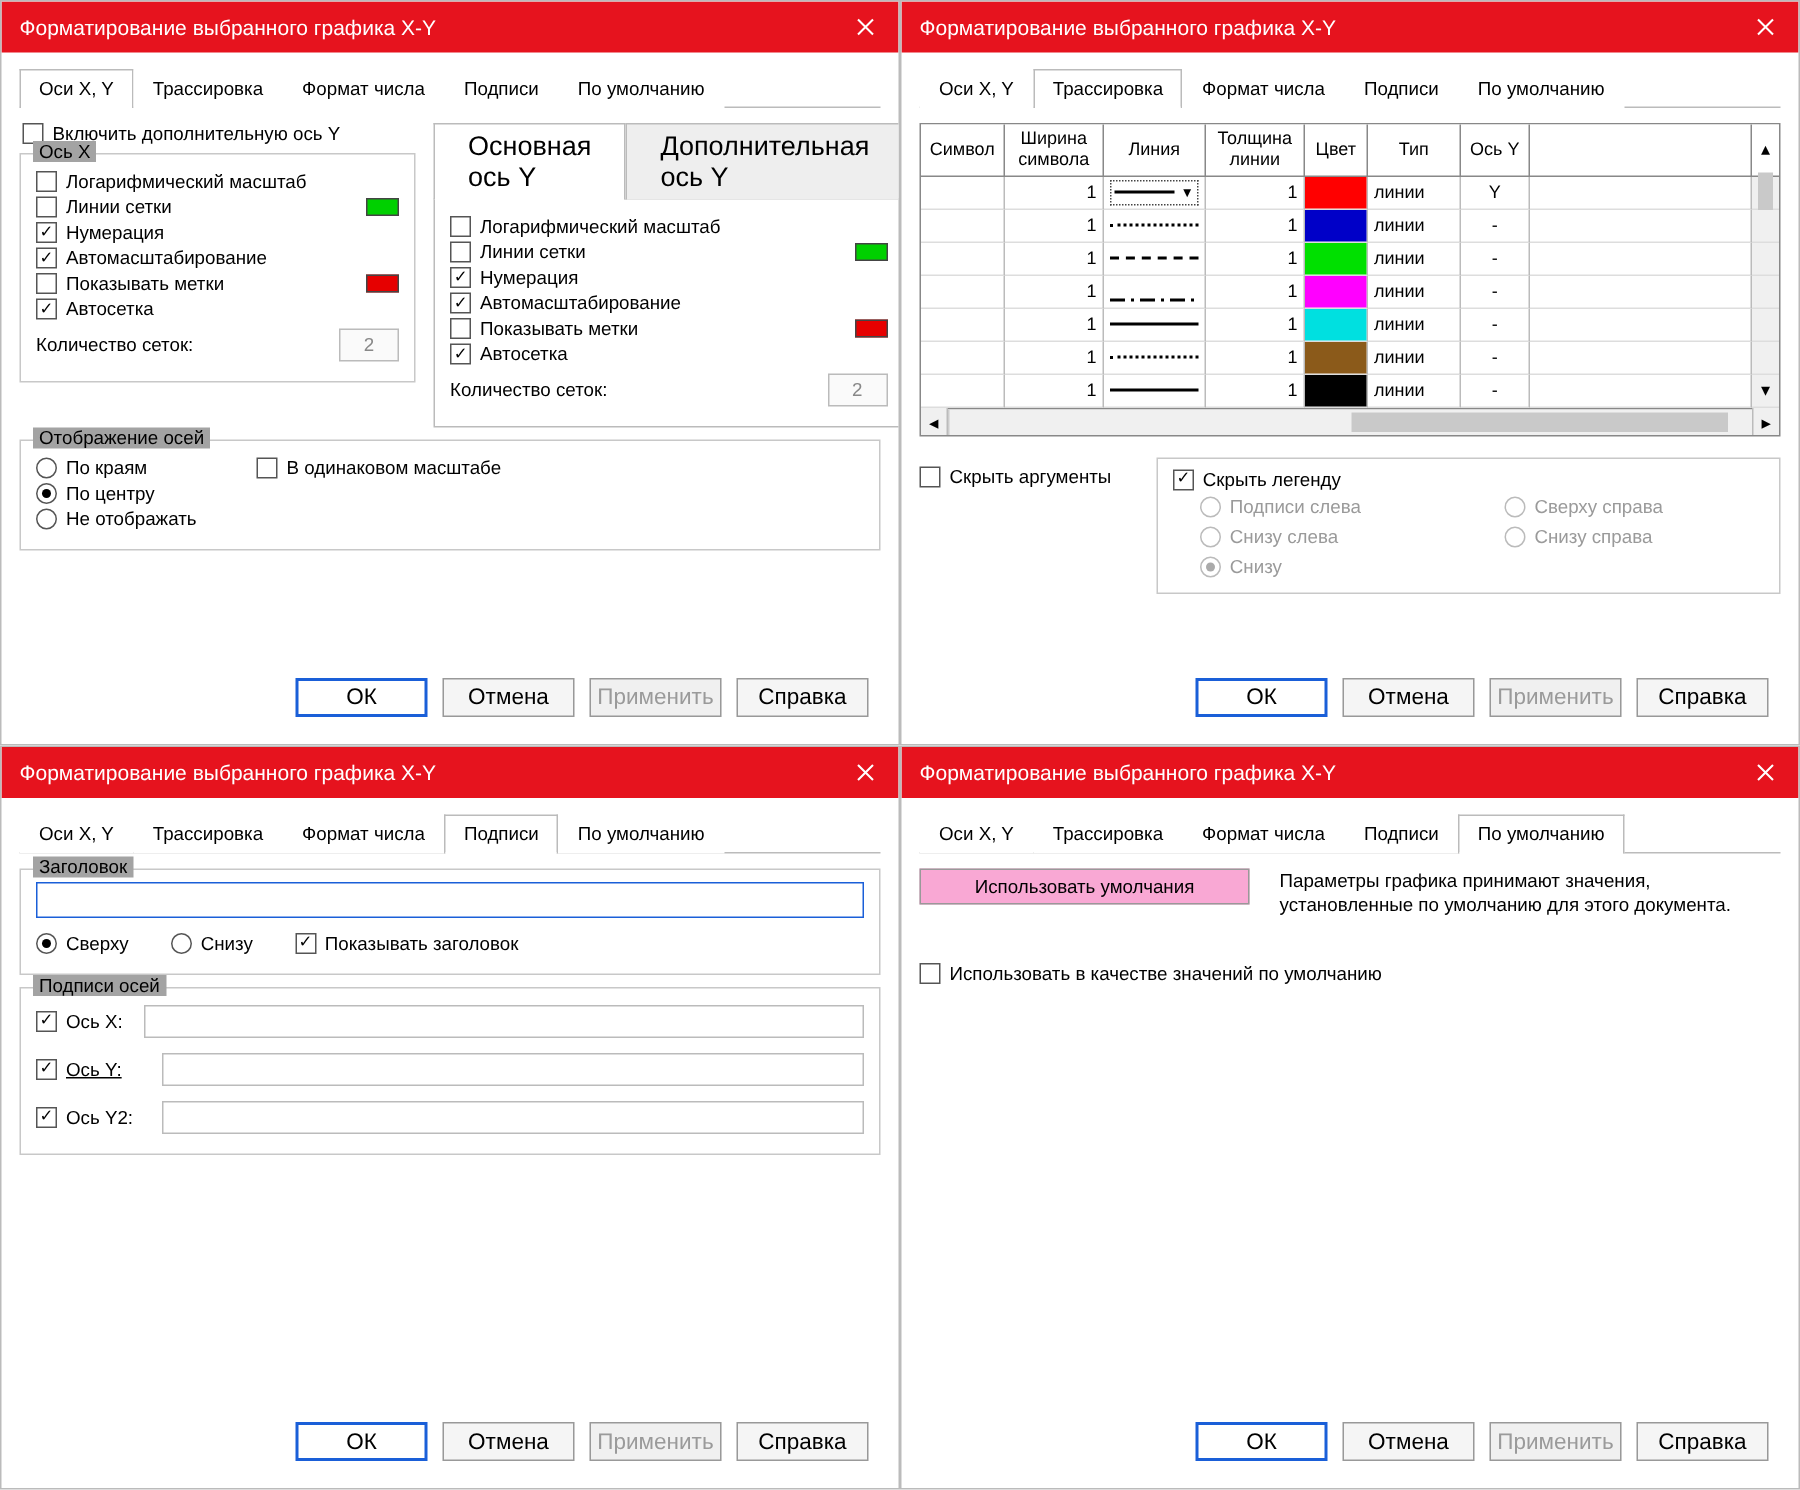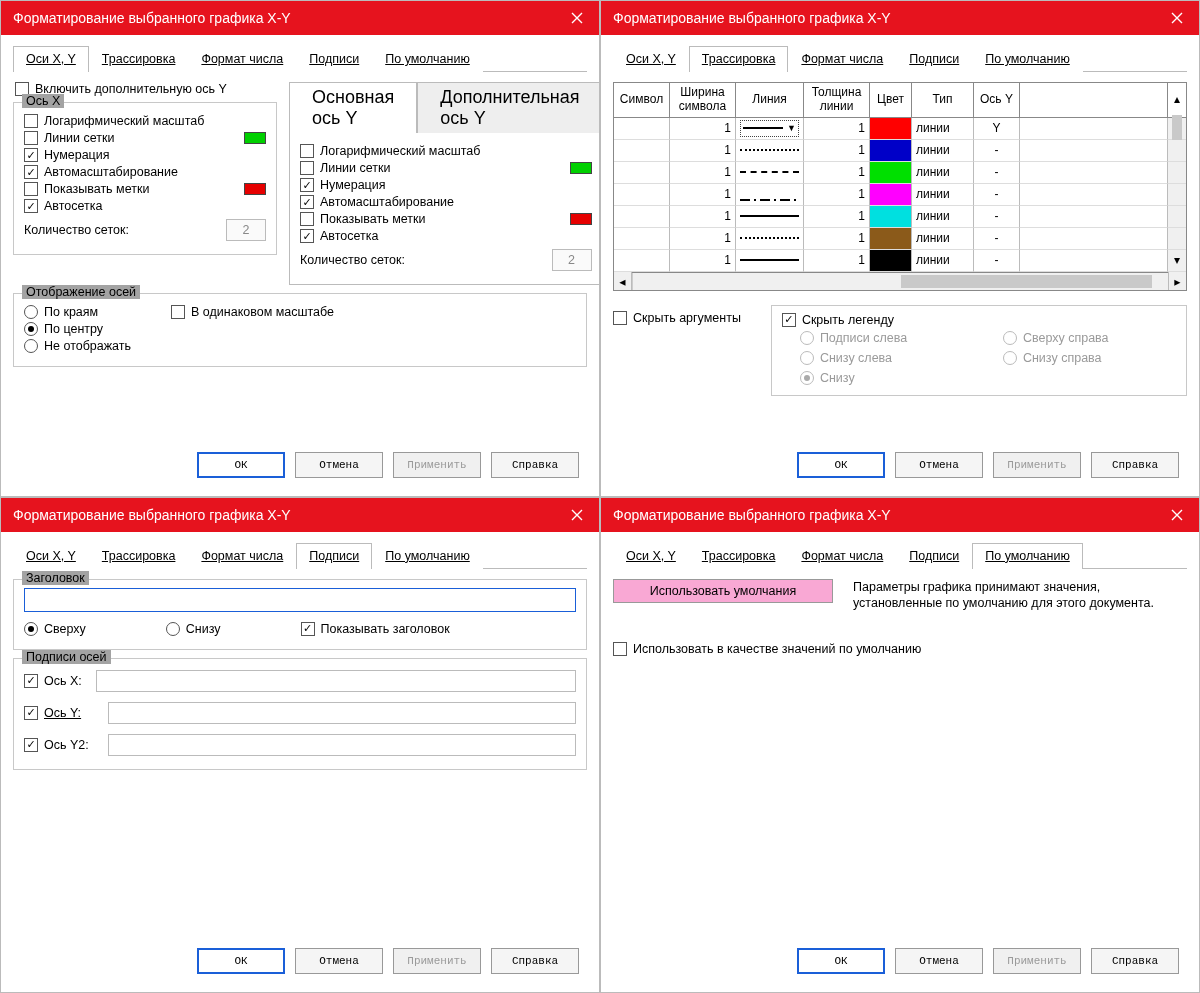--- a/index.html
+++ b/index.html
@@ -4,27 +4,27 @@
 <style>
   * { box-sizing: border-box; }
   body { margin: 0; font-family: "Segoe UI", Tahoma, sans-serif; font-size: 12.5px; background: #fff; color: #000; }
   .grid { display: grid; grid-template-columns: 1fr 1fr; grid-template-rows: 1fr 1fr; width: 1200px; height: 993px; }
   .dialog { border: 1px solid #bbb; display: flex; flex-direction: column; background: #fff; position: relative; overflow: hidden; }
   .titlebar { background: #e6131e; color: #fff; height: 34px; display: flex; align-items: center; padding: 0 12px; font-size: 14px; font-weight: 400; }
   .titlebar .spacer { flex: 1; }
   .close-btn { width: 44px; height: 34px; display: flex; align-items: center; justify-content: center; margin-right: -12px; cursor: pointer; }
   .close-btn svg { stroke: #fff; stroke-width: 1.4; }
   .body { flex: 1; padding: 10px 12px 10px 12px; display: flex; flex-direction: column; }
-  .tabs { display: flex; border-bottom: 1px solid #bbb; margin-bottom: 10px; text-decoration: underline; }
+  .tabs { display: flex; border-bottom: 1px solid #bbb; margin-bottom: 10px; }
   .tab { padding: 5px 12px 6px; border: 1px solid transparent; border-bottom: none; position: relative; top: 1px; background: #fff; cursor: pointer; color: #000; }
   .tab.active { border-color: #bbb; background: #fff; }
   .tab.active::after { content: ""; position: absolute; left: 0; right: 0; bottom: -1px; height: 2px; background: #fff; }
   .content { flex: 1; }
   .buttonbar { display: flex; gap: 10px; justify-content: flex-end; padding: 4px 8px 8px; }
-  button.b { height: 26px; min-width: 88px; padding: 0 12px; border: 1px solid #999; background: #f5f5f5; cursor: pointer; font-family: Liberation Mono, monospace; font-size: 11px; }
+  button.b { height: 26px; min-width: 88px; padding: 0 2px; border: 1px solid #999; background: #f5f5f5; cursor: pointer; font-family: Liberation Sans, sans-serif; font-size: 15px; }
   button.b.primary { border: 2px solid #1a5fd8; background: #fff; }
   button.b[disabled] { color: #9a9a9a; background: #f0f0f0; cursor: default; }
   .fieldset { border: 1px solid #c8c8c8; padding: 8px 10px 10px; margin-bottom: 8px; position: relative; }
   .fieldset .legend { position: absolute; top: -9px; left: 8px; background: #a3a3a3; padding: 0 4px; font-size: 12.5px; }
   .row { display: flex; align-items: center; gap: 6px; margin: 3px 0; }
   .check { display: flex; align-items: center; gap: 6px; cursor: pointer; }
   .cb, .rb { width: 14px; height: 14px; border: 1px solid #555; display: inline-flex; align-items: center; justify-content: center; background: #fff; flex-shrink: 0; }
   .rb { border-radius: 50%; }
   .cb.checked::after { content: "✓"; font-size: 11px; line-height: 1; color: #000; }
   .rb.checked::after { content: ""; width: 6px; height: 6px; border-radius: 50%; background: #000; }
@@ -447,21 +447,21 @@
       <div class="tab">Оси X, Y</div>
       <div class="tab">Трассировка</div>
       <div class="tab">Формат числа</div>
       <div class="tab active">Подписи</div>
       <div class="tab">По умолчанию</div>
     </div>
     <div class="content">
       <div class="fieldset">
         <span class="legend">Заголовок</span>
         <input type="text" class="field" style="width: 100%;">
-        <div class="row" style="gap:80px; margin-top:10px;">
+        <div class="row" style="gap:28px; margin-top:10px;">
           <span class="check">
                 <span class="rb checked"></span>
                 <span>Сверху</span>
               </span>
           <span class="check">
                 <span class="rb"></span>
                 <span>Снизу</span>
               </span>
           <span class="check">
                 <span class="cb checked"></span>

